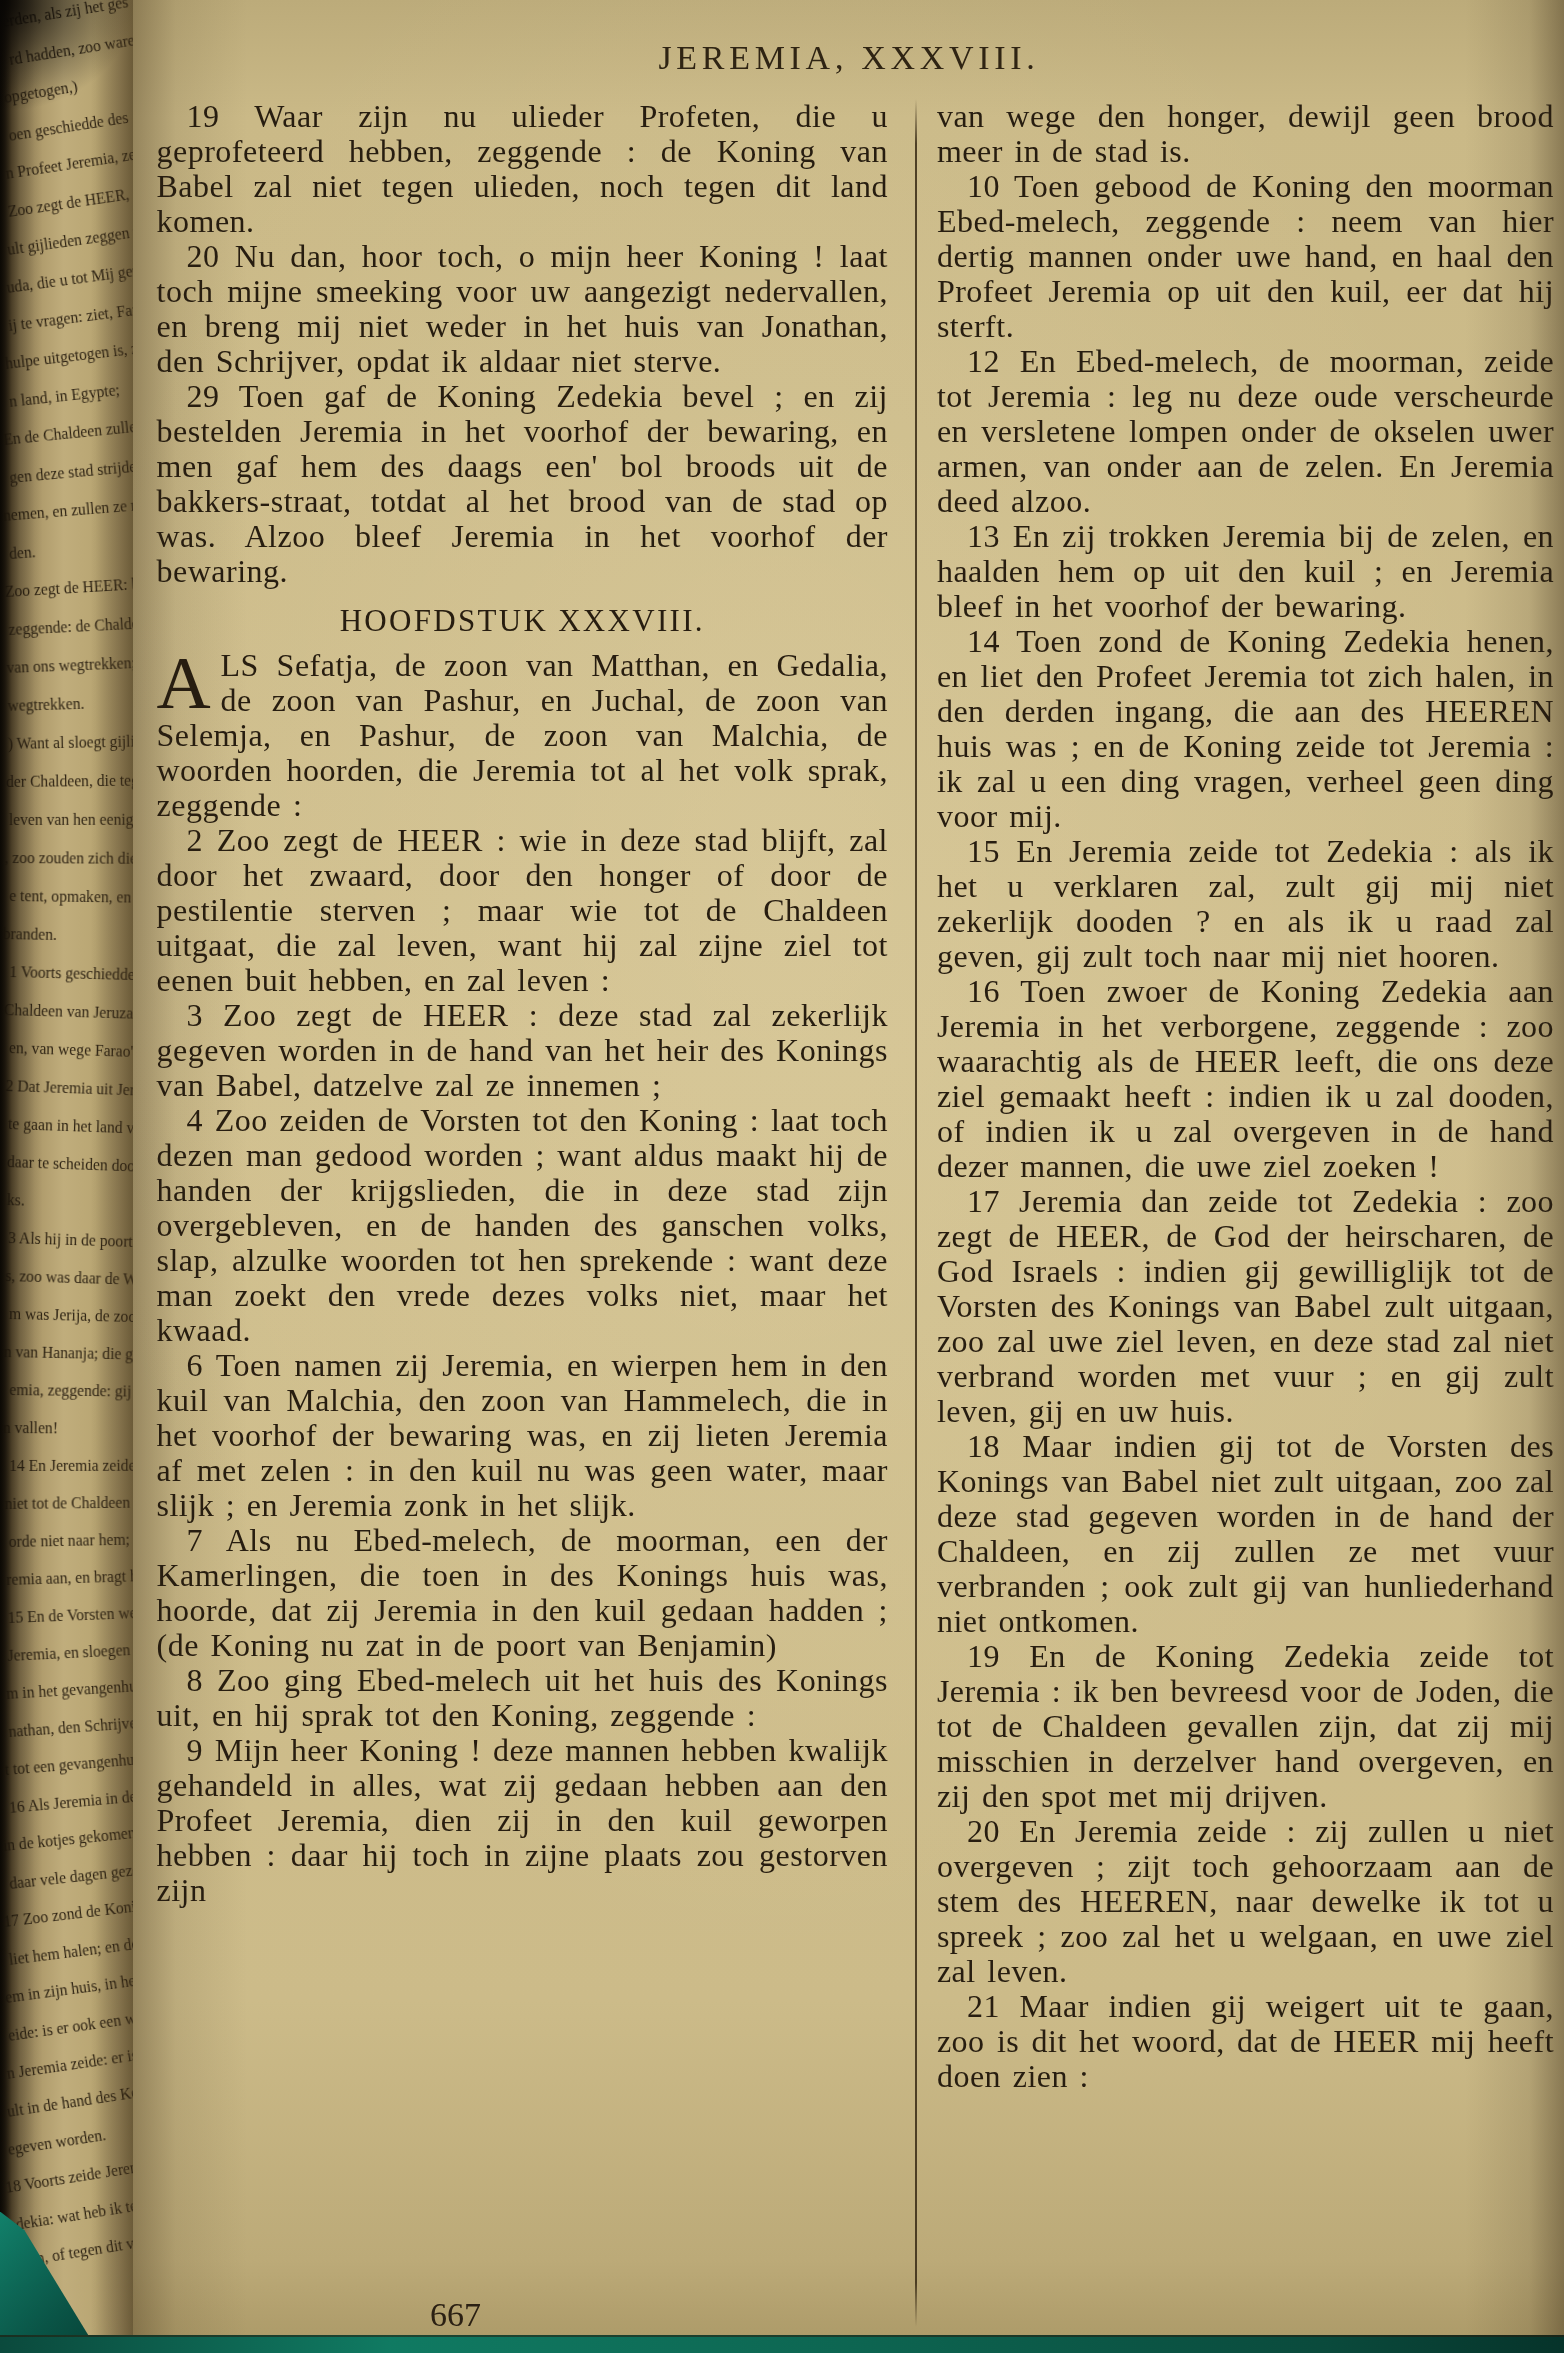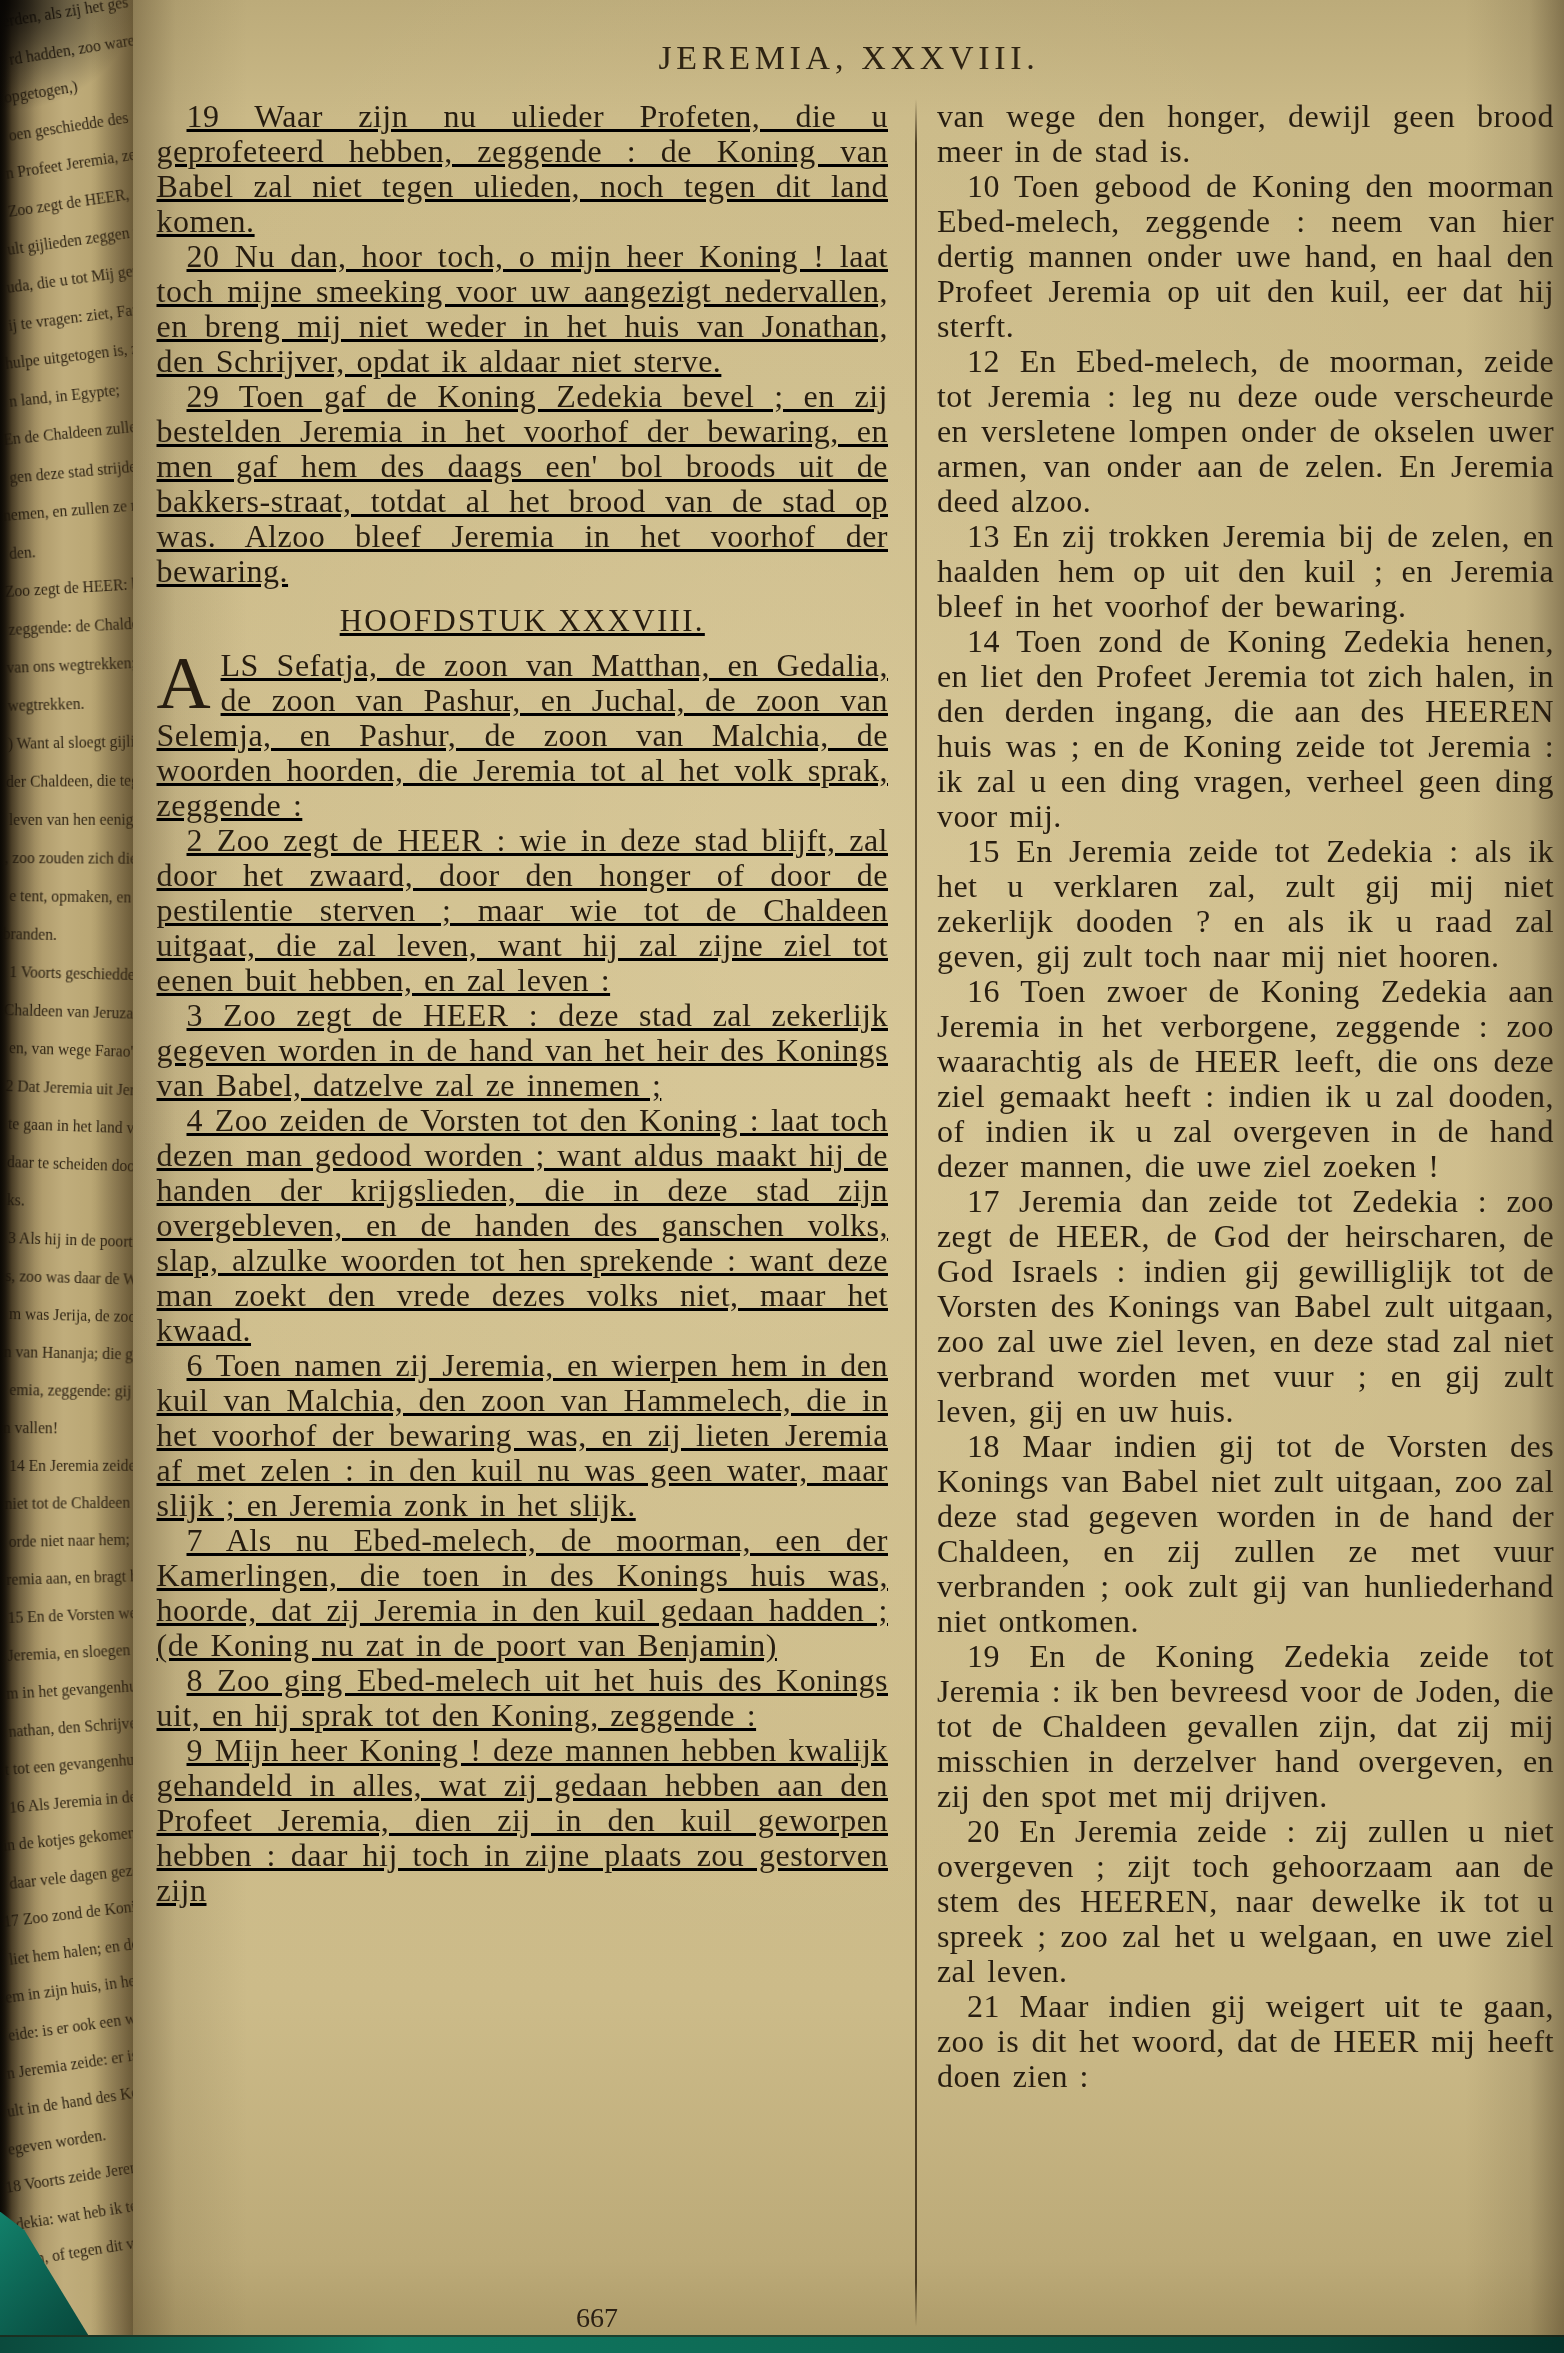--- a/index.html
+++ b/index.html
@@ -78,21 +78,20 @@
   #columns {
     position: absolute;
     top: 99px; bottom: 27px; left: 11px; right: 3.1px;
     display: flex;
     overflow: hidden;
   }
   #col-left {
     width: 771px;
     padding: 0 27px 0 12.5px;
     box-sizing: border-box;
-    text-decoration: underline;
   }
   #col-divider {
     width: 1.6px;
     background: linear-gradient(180deg,
       rgba(0,0,0,0) 0%, rgba(56,42,20,0.85) 2%,
       rgba(56,42,20,0.85) 98%, rgba(0,0,0,0) 100%);
   }
   #col-right {
     flex: 1;
     padding: 0 7.8px 0 20.3px;
@@ -119,22 +118,22 @@
   .dropcap {
     float: left;
     font-size: 75px;
     line-height: 63px;
     margin: 3.1px 9.4px 0 0;
     color: var(--ink);
   }
   #page-number {
     position: absolute;
     bottom: 20.3px; left: 297px; width: 188px;
-    text-align: right;
-    font-size: 28px;
+    text-align: left;
+    font-size: 34px;
     color: #2b2013;
   }
 
   
   #bottom-strip {
     position: absolute;
     left: 0; right: 0; bottom: 0; height: 17px;
     background: linear-gradient(90deg,
       #0b4a3d 0%, #107a62 25%, #0d6551 55%, #0a4a3c 85%, #06332a 100%);
     border-top: 2.3px solid rgba(40,26,10,0.55);

